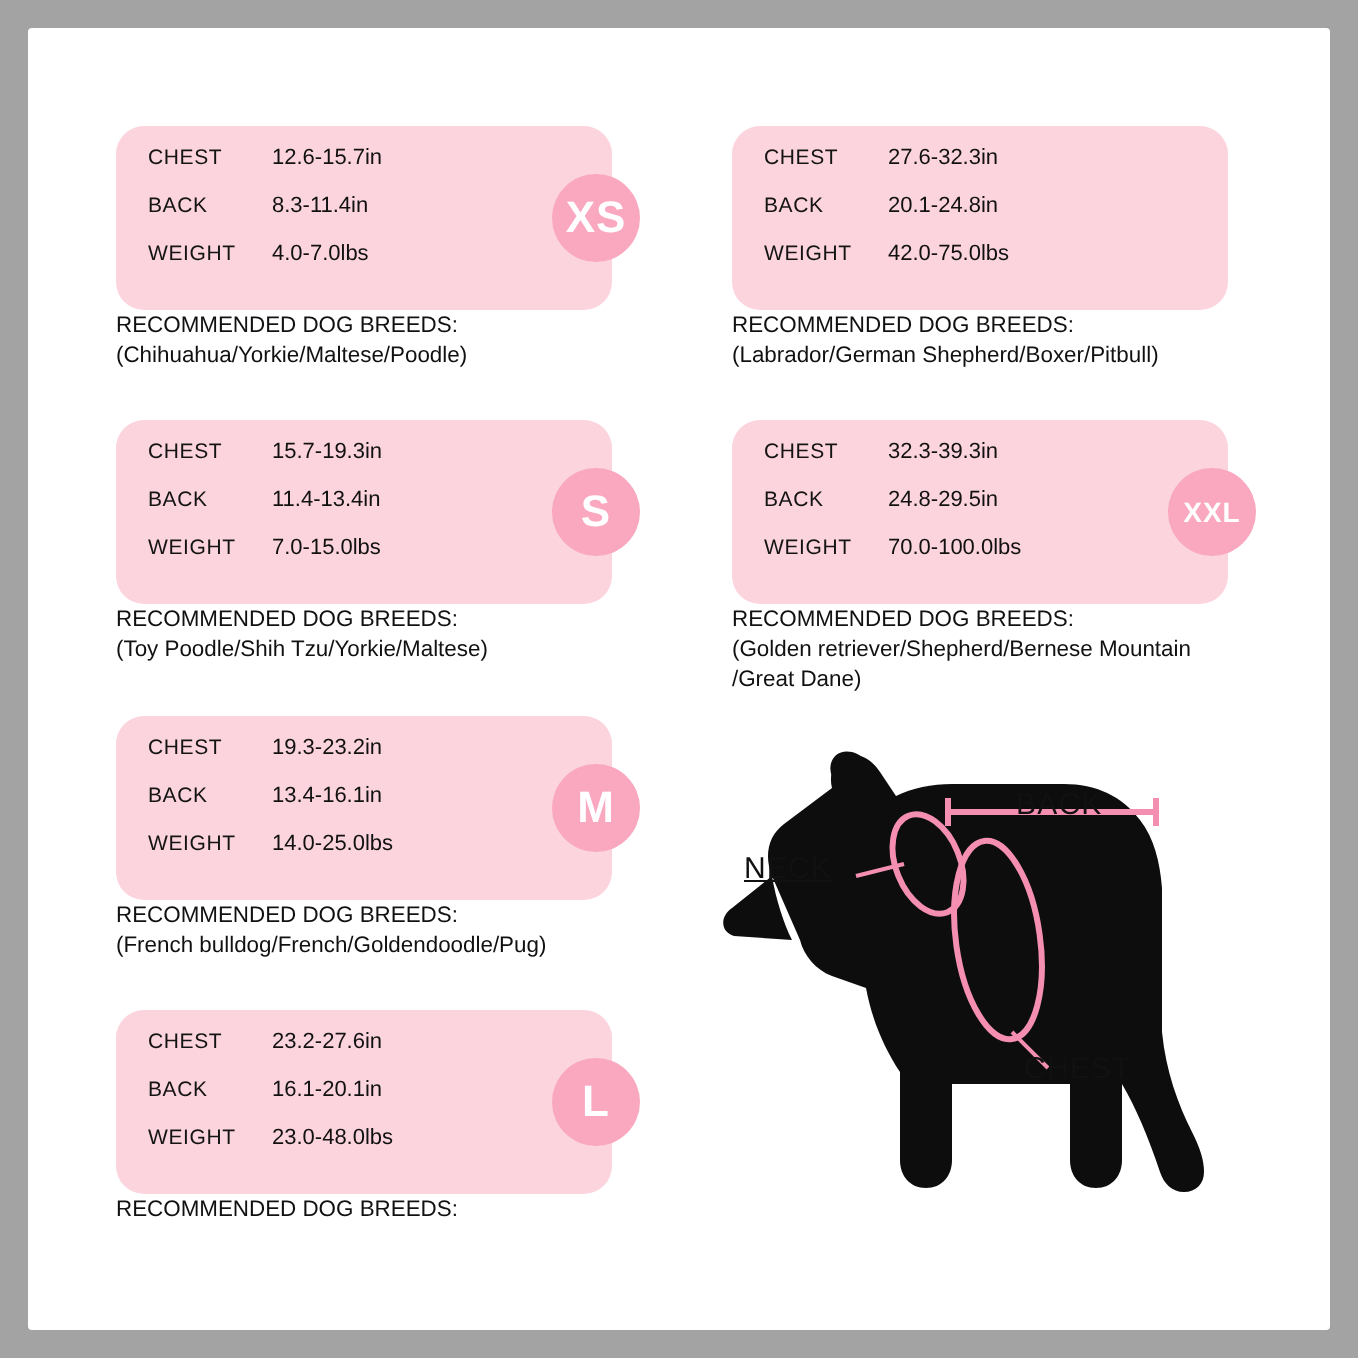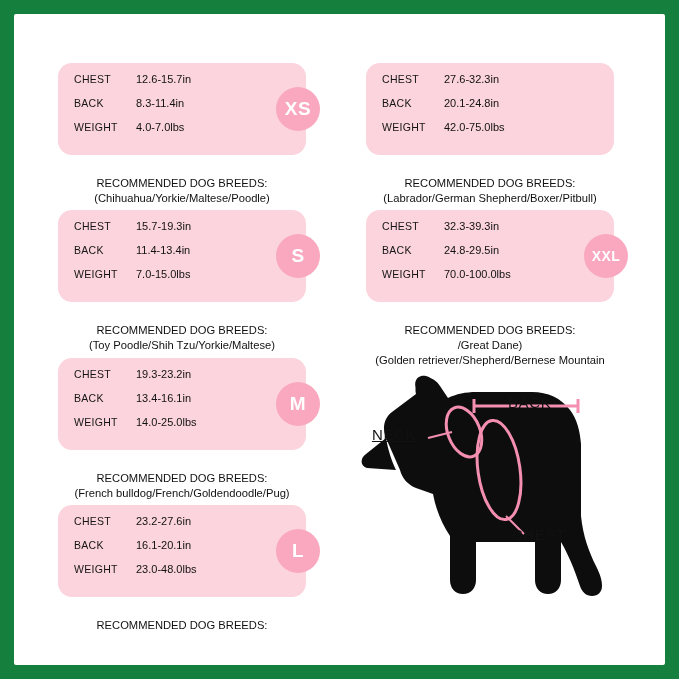--- a/index.html
+++ b/index.html
@@ -6,21 +6,21 @@
   html, body {
     width: 679px;
     height: 679px;
     background: #1b1b1b;
     font-family: "Liberation Sans", sans-serif;
   }
   #page {
     position: relative;
     width: 679px;
     height: 679px;
-    background: #15803d;
+    background: #a3a3a3;
     padding: 14px;
   }
   #card {
     position: relative;
     width: 651px;
     height: 651px;
     background: #ffffff;
     border-radius: 2px;
     overflow: hidden;
   }
@@ -60,28 +60,28 @@
     top: 50%;
     transform: translateY(-50%);
     background: #f9a8c0;
     color: #ffffff;
     border-radius: 50%;
     width: 44px;
     height: 44px;
     display: flex;
     align-items: center;
     justify-content: center;
-    font-size: 19px;
+    font-size: 22px;
     font-weight: bold;
     letter-spacing: .5px;
   }
   .badge.small-text { font-size: 14px; text-align: center; }
   .breeds {
-    margin-top: 21px;
-    text-align: center;
+    margin-top: 1px;
+    text-align: left;
     font-size: 11.2px;
     line-height: 15px;
     color: #111111;
     width: 100%;
   }
   .breeds .line { display: block; }
 
   
   #dog-figure {
     position: absolute;
@@ -222,22 +222,22 @@
           <span class="row-val">24.8-29.5in</span>
         </div>
         <div class="row">
           <span class="row-label">WEIGHT</span>
           <span class="row-val">70.0-100.0lbs</span>
         </div>
         <div class="badge small-text">XXL</div>
       </div>
       <div class="breeds">
         <span class="line">RECOMMENDED DOG BREEDS:</span>
+        <span class="line">(Golden retriever/Shepherd/Bernese Mountain</span>
         <span class="line">/Great Dane)</span>
-        <span class="line">(Golden retriever/Shepherd/Bernese Mountain</span>
       </div>
     </div>
 
     <div id="dog-figure">
       <svg width="300" height="268" viewBox="0 0 300 268">
 
         <path fill="#0d0d0d" d="
           M60,28
           C58,20 62,14 68,12
           C74,10 80,14 84,20

